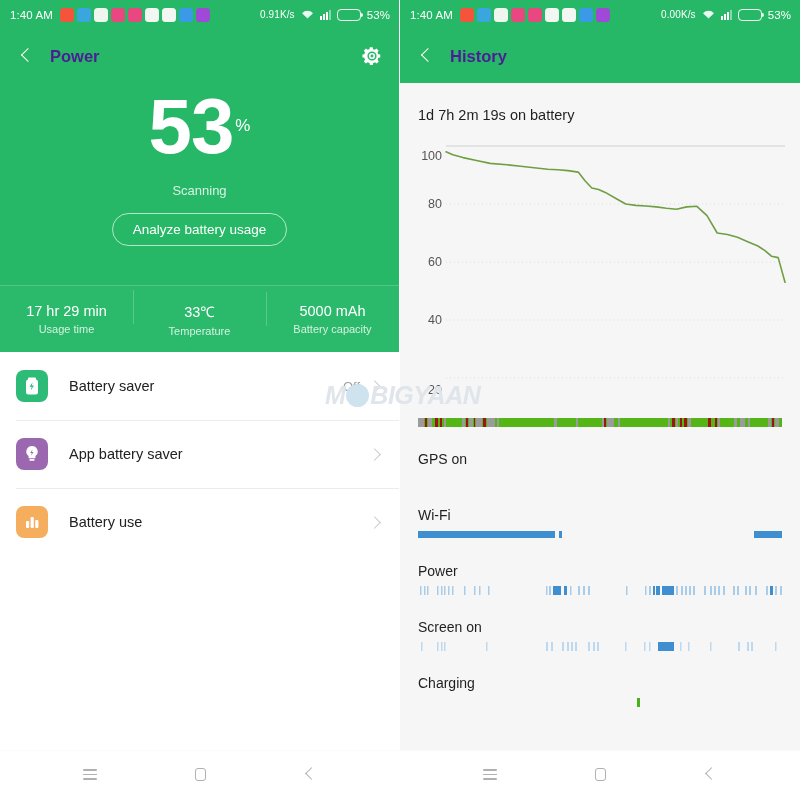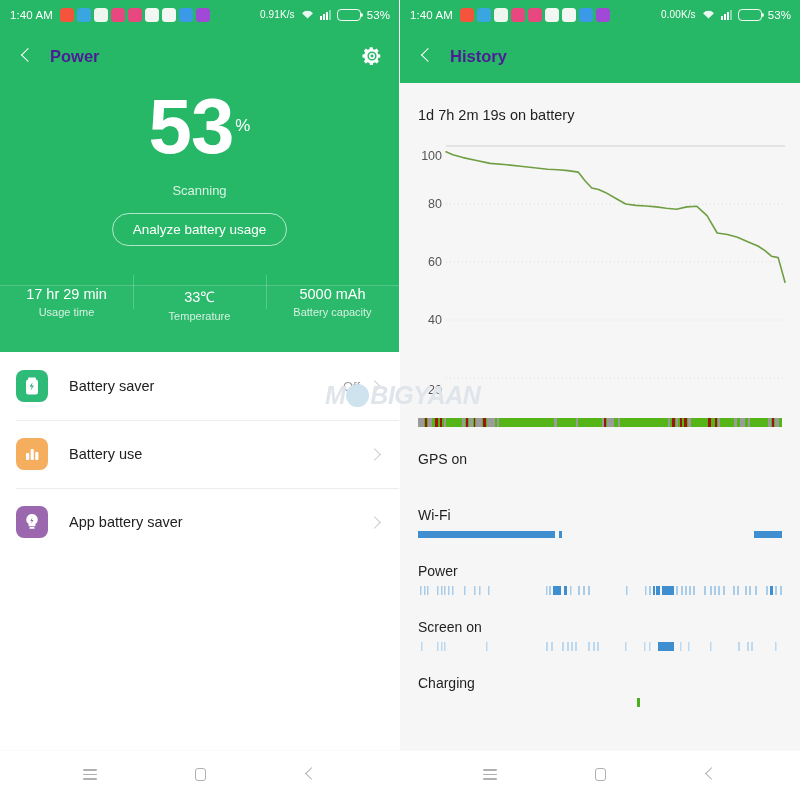--- a/index.html
+++ b/index.html
@@ -61,21 +61,21 @@
   .scanning { text-align: center; color: rgba(255,255,255,.82); font-size: 13px; margin-top: 20px; }
   .analyze-wrap { text-align: center; margin-top: 15px; }
   .analyze-btn {
     display: inline-block; border: 1px solid rgba(255,255,255,.65);
     border-radius: 20px; padding: 8px 20px; color: #fff; font-size: 13.5px;
     background: transparent; cursor: pointer; font-family: "Liberation Sans", sans-serif;
   }
 
   
   .stats {
-    background: #2bba6b; height: 67px; display: flex; align-items: flex-start;
+    background: #2bba6b; height: 67px; display: flex; align-items: center;
     border-top: 1px solid rgba(255,255,255,.18);
   }
   .stat { flex: 1; text-align: center; position: relative; }
   .stat + .stat::before {
     content: ""; position: absolute; left: 0; top: -11px; height: 34px;
     width: 1px; background: rgba(255,255,255,.22);
   }
   .stat .v { color: #fff; font-size: 14.5px; }
   .stat .l { color: rgba(255,255,255,.8); font-size: 11px; margin-top: 4px; }
 
@@ -226,42 +226,42 @@
           </svg>
         </span>
         <span class="row-label">Battery saver</span>
         <span class="row-right">
           <span class="row-val">Off</span>
           <span class="chev"></span>
         </span>
       </div>
 
       <div class="row">
+        <span class="sq-ic" style="background:#9b68b0">
+          <svg width="32" height="32" viewBox="0 0 32 32">
+            <path d="M16 8 a5.6 5.6 0 0 0-3.4 10.1 v2.1 h6.8 v-2.1 A5.6 5.6 0 0 0 16 8z" fill="#fff"></path>
+            <rect x="13.4" y="21" width="5.2" height="1.8" rx=".9" fill="#fff"></rect>
+            <path d="M16.5 11.4 l-2.3 3.6 h1.6 l-.7 2.8 2.4-3.7 h-1.6 z" fill="#9b68b0"></path>
+          </svg>
+        </span>
+        <span class="row-label">App battery saver</span>
+        <span class="row-right">
+          <span class="chev"></span>
+        </span>
+      </div>
+
+      <div class="row">
         <span class="sq-ic" style="background:#f5ad5e">
           <svg width="32" height="32" viewBox="0 0 32 32">
             <rect x="10" y="15" width="3.2" height="7" rx="1" fill="#fff"></rect>
             <rect x="14.6" y="11" width="3.2" height="11" rx="1" fill="#fff"></rect>
             <rect x="19.2" y="14" width="3.2" height="8" rx="1" fill="#fff"></rect>
           </svg>
         </span>
         <span class="row-label">Battery use</span>
-        <span class="row-right">
-          <span class="chev"></span>
-        </span>
-      </div>
-
-      <div class="row">
-        <span class="sq-ic" style="background:#9b68b0">
-          <svg width="32" height="32" viewBox="0 0 32 32">
-            <path d="M16 8 a5.6 5.6 0 0 0-3.4 10.1 v2.1 h6.8 v-2.1 A5.6 5.6 0 0 0 16 8z" fill="#fff"></path>
-            <rect x="13.4" y="21" width="5.2" height="1.8" rx=".9" fill="#fff"></rect>
-            <path d="M16.5 11.4 l-2.3 3.6 h1.6 l-.7 2.8 2.4-3.7 h-1.6 z" fill="#9b68b0"></path>
-          </svg>
-        </span>
-        <span class="row-label">App battery saver</span>
         <span class="row-right">
           <span class="chev"></span>
         </span>
       </div>
     </div>
 
     <div class="watermark">
       <span>M</span><span class="wm-o"></span><span>BIGYAAN</span>
     </div>
 

